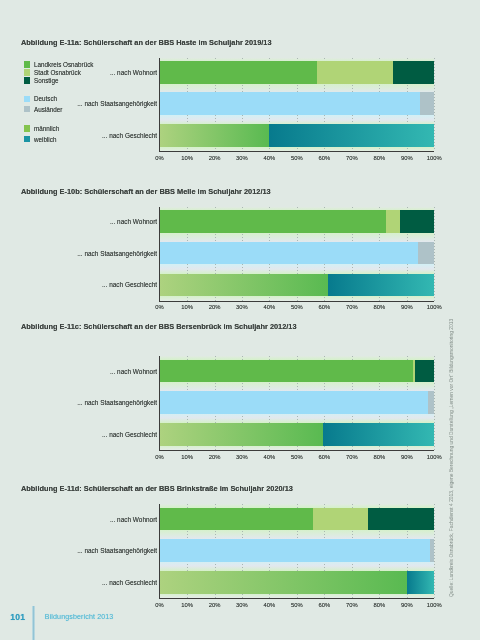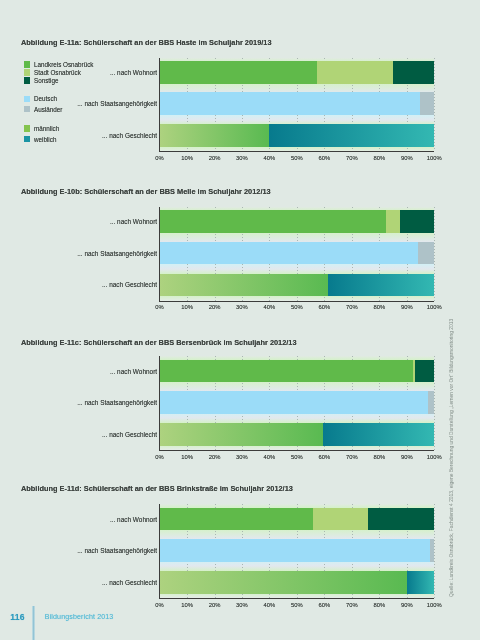--- a/index.html
+++ b/index.html
@@ -137,21 +137,21 @@
         <div class="tick" style="width: 24px; left: 229.98px; top: 303.2px;">30%</div>
         <div class="tick" style="width: 24px; left: 257.44px; top: 303.2px;">40%</div>
         <div class="tick" style="width: 24px; left: 284.9px; top: 303.2px;">50%</div>
         <div class="tick" style="width: 24px; left: 312.36px; top: 303.2px;">60%</div>
         <div class="tick" style="width: 24px; left: 339.82px; top: 303.2px;">70%</div>
         <div class="tick" style="width: 24px; left: 367.28px; top: 303.2px;">80%</div>
         <div class="tick" style="width: 24px; left: 394.74px; top: 303.2px;">90%</div>
         <div class="tick" style="width: 24px; left: 422.2px; top: 303.2px;">100%</div>
       </div>
       <div class="fig" style="top: 0px;">
-        <div class="fig-title" style="top: 338px; text-align: center;">Abbildung E-11c: Schülerschaft an der BBS Bersenbrück im Schuljahr 2012/13</div>
+        <div class="fig-title" style="top: 322px; text-align: center;">Abbildung E-11c: Schülerschaft an der BBS Bersenbrück im Schuljahr 2012/13</div>
         <div class="plot" style="left: 159.6px; top: 356.3px; width: 274.6px; height: 93.7px; background: linear-gradient(rgb(225, 234, 227) 0px, rgb(214, 240, 204) 3.4px, rgb(214, 240, 204) 26.1px, rgb(226, 232, 238) 34.8px, rgb(212, 239, 244) 57.5px, rgb(226, 232, 238) 62.05px, rgb(214, 240, 204) 66.6px, rgb(214, 240, 204) 89.3px, rgb(228, 236, 230) 93.7px);"></div>
         <div class="grid" style="left: 187.06px; top: 356.3px; height: 93.7px;"></div>
         <div class="grid" style="left: 214.52px; top: 356.3px; height: 93.7px;"></div>
         <div class="grid" style="left: 241.98px; top: 356.3px; height: 93.7px;"></div>
         <div class="grid" style="left: 269.44px; top: 356.3px; height: 93.7px;"></div>
         <div class="grid" style="left: 296.9px; top: 356.3px; height: 93.7px;"></div>
         <div class="grid" style="left: 324.36px; top: 356.3px; height: 93.7px;"></div>
         <div class="grid" style="left: 351.82px; top: 356.3px; height: 93.7px;"></div>
         <div class="grid" style="left: 379.28px; top: 356.3px; height: 93.7px;"></div>
         <div class="grid" style="left: 406.74px; top: 356.3px; height: 93.7px;"></div>
@@ -180,21 +180,21 @@
         <div class="tick" style="width: 24px; left: 229.98px; top: 452.5px;">30%</div>
         <div class="tick" style="width: 24px; left: 257.44px; top: 452.5px;">40%</div>
         <div class="tick" style="width: 24px; left: 284.9px; top: 452.5px;">50%</div>
         <div class="tick" style="width: 24px; left: 312.36px; top: 452.5px;">60%</div>
         <div class="tick" style="width: 24px; left: 339.82px; top: 452.5px;">70%</div>
         <div class="tick" style="width: 24px; left: 367.28px; top: 452.5px;">80%</div>
         <div class="tick" style="width: 24px; left: 394.74px; top: 452.5px;">90%</div>
         <div class="tick" style="width: 24px; left: 422.2px; top: 452.5px;">100%</div>
       </div>
       <div class="fig" style="top: 0px;">
-        <div class="fig-title" style="top: 483.5px;">Abbildung E-11d: Schülerschaft an der BBS Brinkstraße im Schuljahr 2012/13</div>
+        <div class="fig-title" style="top: 483.5px;">Abbildung E-11d: Schülerschaft an der BBS Brinkstraße im Schuljahr 2020/13</div>
         <div class="plot" style="left: 159.6px; top: 504.3px; width: 274.6px; height: 93.7px; background: linear-gradient(rgb(225, 234, 227) 0px, rgb(214, 240, 204) 3.4px, rgb(214, 240, 204) 26.1px, rgb(226, 232, 238) 34.8px, rgb(212, 239, 244) 57.5px, rgb(226, 232, 238) 62.05px, rgb(214, 240, 204) 66.6px, rgb(214, 240, 204) 89.3px, rgb(228, 236, 230) 93.7px);"></div>
         <div class="grid" style="left: 187.06px; top: 504.3px; height: 93.7px;"></div>
         <div class="grid" style="left: 214.52px; top: 504.3px; height: 93.7px;"></div>
         <div class="grid" style="left: 241.98px; top: 504.3px; height: 93.7px;"></div>
         <div class="grid" style="left: 269.44px; top: 504.3px; height: 93.7px;"></div>
         <div class="grid" style="left: 296.9px; top: 504.3px; height: 93.7px;"></div>
         <div class="grid" style="left: 324.36px; top: 504.3px; height: 93.7px;"></div>
         <div class="grid" style="left: 351.82px; top: 504.3px; height: 93.7px;"></div>
         <div class="grid" style="left: 379.28px; top: 504.3px; height: 93.7px;"></div>
         <div class="grid" style="left: 406.74px; top: 504.3px; height: 93.7px;"></div>
@@ -224,16 +224,16 @@
         <div class="tick" style="width: 24px; left: 257.44px; top: 600.5px;">40%</div>
         <div class="tick" style="width: 24px; left: 284.9px; top: 600.5px;">50%</div>
         <div class="tick" style="width: 24px; left: 312.36px; top: 600.5px;">60%</div>
         <div class="tick" style="width: 24px; left: 339.82px; top: 600.5px;">70%</div>
         <div class="tick" style="width: 24px; left: 367.28px; top: 600.5px;">80%</div>
         <div class="tick" style="width: 24px; left: 394.74px; top: 600.5px;">90%</div>
         <div class="tick" style="width: 24px; left: 422.2px; top: 600.5px;">100%</div>
       </div>
     </div>
   <div class="source" style="left:448.5px;top:596.5px;">Quelle: Landkreis Osnabrück, Fachdienst 4 2013, eigene Berechnung und Darstellung „Lernen vor Ort“ Bildungsmonitoring 2013</div>
-  <div class="footer-num" style="left:10.3px;top:612px;">116</div>
+  <div class="footer-num" style="left:10.3px;top:612px;">101</div>
   <div class="footer-rule" style="left:32.3px;top:605.9px;height:35px;"></div>
   <div class="footer-txt" style="left:44.8px;top:612.5px;">Bildungsbericht 2013</div>
 </div>
 
 </body></html>

